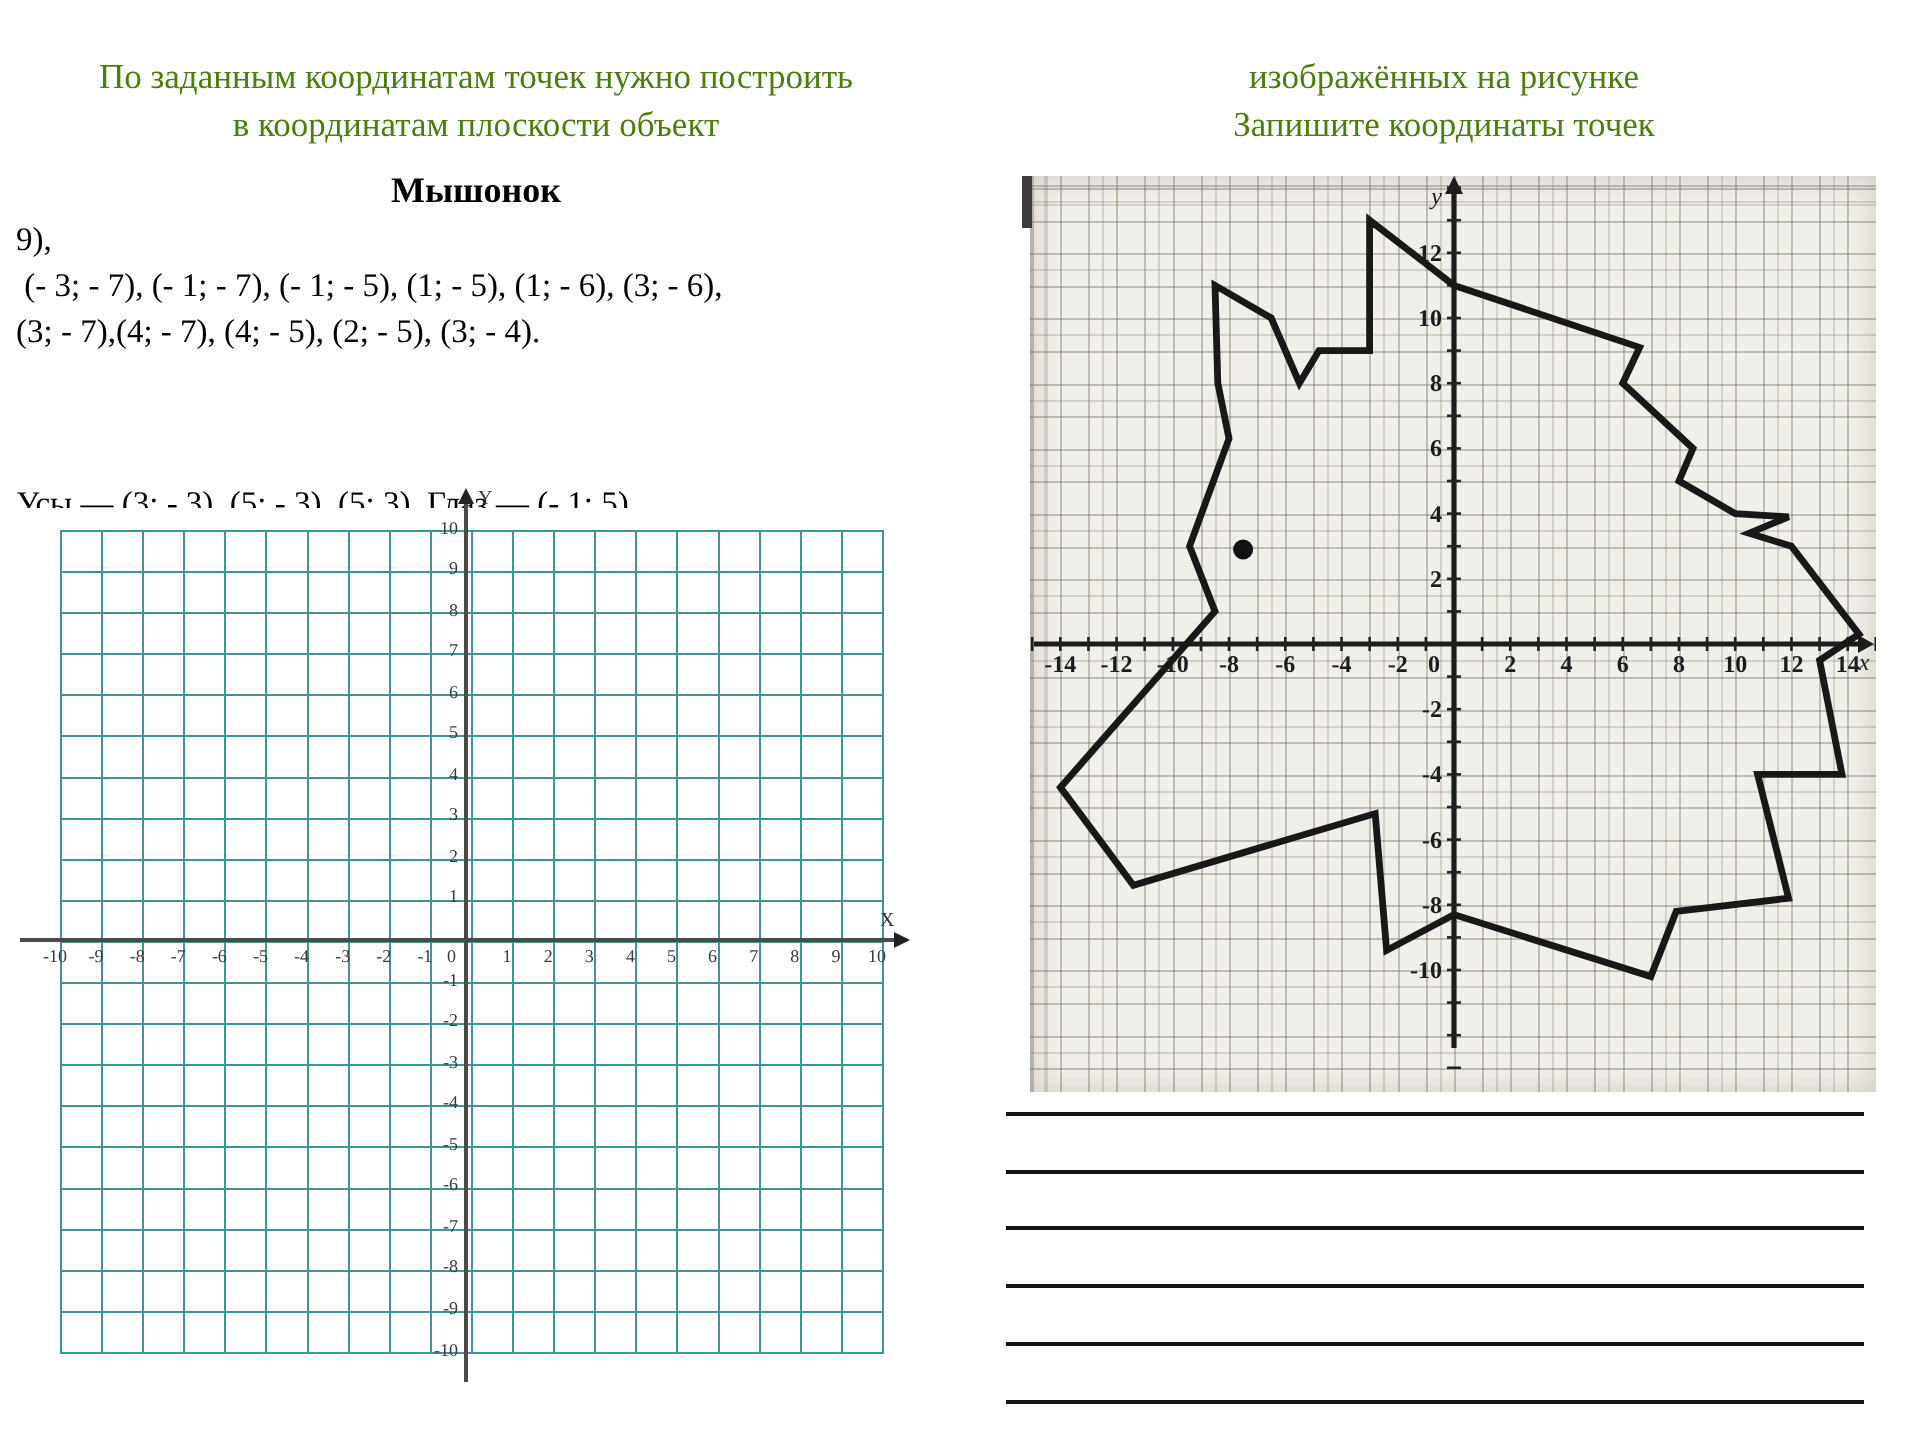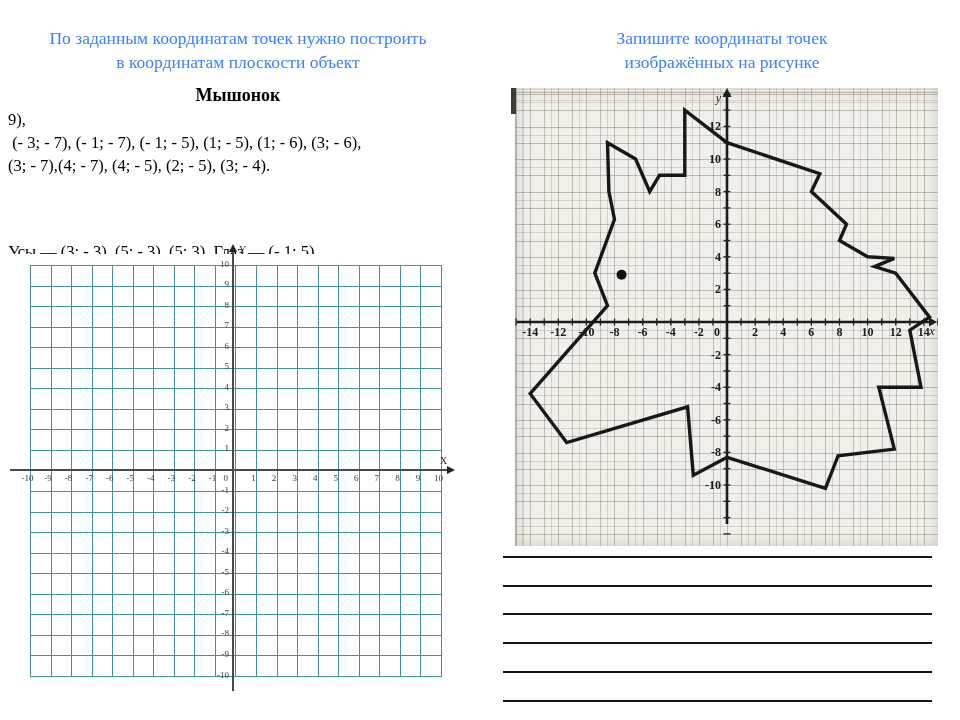--- a/index.html
+++ b/index.html
@@ -3,21 +3,21 @@
 <meta charset="utf-8">
 <style>
   html,body{margin:0;padding:0;}
   body{
     width:960px;height:720px;position:relative;background:#ffffff;
     font-family:"Liberation Serif", serif;color:#000;overflow:hidden;
   }
   .abs{position:absolute;}
 
   
-  .title{top:26px;text-align:center;font-size:17.5px;line-height:24px;color:#3b82f6;}
+  .title{top:26px;text-align:center;font-size:17.5px;line-height:24px;color:#4d7c0f;}
   #left-title{left:12px;width:452px;}
   #right-title{left:493px;width:458px;}
   #subtitle{top:85px;left:12px;width:452px;text-align:center;font-weight:bold;font-size:18px;}
   #coord-lines{left:8px;top:108px;width:456px;font-size:16.5px;}
   #coord-lines .cline{height:23px;line-height:23px;white-space:pre;}
   #clipped-line{left:8px;top:241px;width:440px;height:13px;overflow:hidden;
     font-size:16.5px;line-height:22px;white-space:pre;}
 
   
   #left-grid{left:10px;top:254px;width:452px;height:448px;background:#fff;}
@@ -122,22 +122,22 @@
     <span class="lg-yt" style="left: 191px; top: 292.2px;">-4</span>
     <span class="lg-yt" style="left: 191px; top: 312.75px;">-5</span>
     <span class="lg-yt" style="left: 191px; top: 333.3px;">-6</span>
     <span class="lg-yt" style="left: 191px; top: 353.85px;">-7</span>
     <span class="lg-yt" style="left: 191px; top: 374.4px;">-8</span>
     <span class="lg-yt" style="left: 191px; top: 394.95px;">-9</span>
     <span class="lg-yt" style="left: 191px; top: 415.5px;">-10</span>
   </div>
 
 <div class="abs title" id="right-title">
+  <div>изображённых на рисунке</div>
   <div>Запишите координаты точек</div>
-  <div>изображённых на рисунке</div>
 </div>
 
 <div class="abs" id="scan">
   <div id="scan-smudge"></div>
   <svg id="right-grid-svg" width="423" height="458" viewBox="0 0 423 458">
     <line x1="2" y1="234" x2="415" y2="234" stroke="#1c1c1c" stroke-width="2.6"></line>
     <polygon points="414,229.5 414,238.5 422,234" fill="#1c1c1c"></polygon>
     <line x1="212" y1="6" x2="212" y2="436" stroke="#1c1c1c" stroke-width="2.6"></line>
     <polygon points="207.5,9 216.5,9 212,0" fill="#1c1c1c"></polygon>
     <text x="417" y="247" text-anchor="middle" class="rg-axis-letter">х</text>

